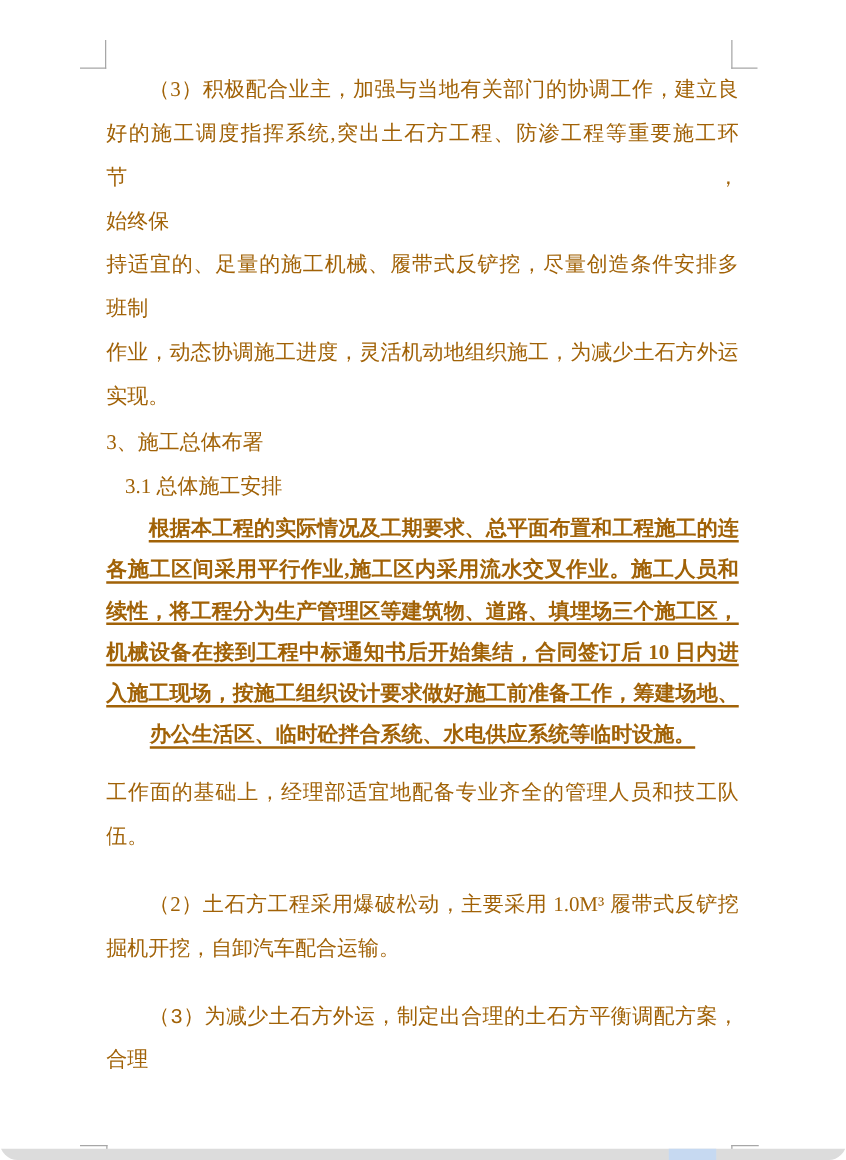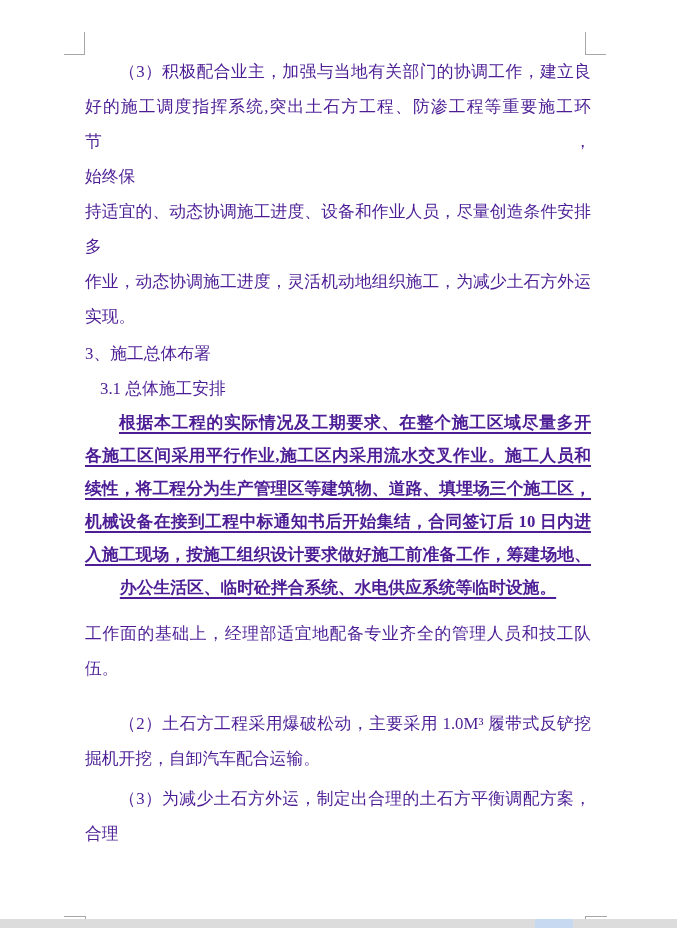--- a/index.html
+++ b/index.html
@@ -2,21 +2,22 @@
 <html><head>
 <meta charset="utf-8">
 <style>
   html,body{margin:0;padding:0;background:#ffffff;}
   #screen{
     position:relative;
     width:677px;height:928px;
     background:#ffffff;
     overflow:hidden;
     font-family:"Liberation Serif","DejaVu Serif",serif;
-    color:#4c1d95;
+    color:#a16207;
+    border-radius:14px;
   }
   
   #doc-body{
     position:absolute;
     left:85px;top:54px;
     width:506px;
   }
   .para{margin:0;padding:0;}
   .line{
     font-size:16.8px;
@@ -35,21 +36,21 @@
     font-weight:bold;
     text-decoration:underline;
     text-decoration-thickness:1.5px;
     text-underline-offset:4px;
     line-height:33px;
   }
   
   .para:nth-child(4){margin-top:2px;}  
   .para:nth-child(7){margin-top:12px;}  
   .para:nth-child(8){margin-top:20px;font-family:Liberation Serif, serif;}   
-  .para:nth-child(9){margin-top:5px;}   
+  .para:nth-child(9){margin-top:21px;font-family:Liberation Mono, monospace;}   
   
   .crop{position:absolute;pointer-events:none;}
   #crop-tl{left:64px;top:32px;width:20px;height:22px;border-right:1px solid #a7a7a7;border-bottom:1px solid #a7a7a7;}
   #crop-tr{left:585px;top:32px;width:20px;height:22px;border-left:1px solid #a7a7a7;border-bottom:1px solid #a7a7a7;}
   #crop-bl{left:64px;top:916px;width:21px;height:6px;border-top:1px solid #a7a7a7;border-right:1px solid #a7a7a7;}
   #crop-br{left:585px;top:916px;width:21px;height:6px;border-top:1px solid #a7a7a7;border-left:1px solid #a7a7a7;}
   
   #hscrollbar{
     position:absolute;left:0;bottom:0;
     width:677px;height:9px;
@@ -69,34 +70,35 @@
   <div class="crop" id="crop-bl"></div>
   <div class="crop" id="crop-br"></div>
 
   <div id="doc-body">
       <div class="para body">
         <div class="line just indent">（3）积极配合业主，加强与当地有关部门的协调工作，建立良</div>
         <div class="line just">好的施工调度指挥系统,突出土石方工程、防渗工程等重要施工环节，</div>
         <div class="line">始终保</div>
       </div>
       <div class="para body">
-        <div class="line just">持适宜的、动态协调施工进度、设备和作业人员，尽量创造条件安排多</div>
+        <div class="line just">持适宜的、足量的施工机械、履带式反铲挖，尽量创造条件安排多</div>
+        <div class="line">班制</div>
       </div>
       <div class="para body">
         <div class="line just">作业，动态协调施工进度，灵活机动地组织施工，为减少土石方外运</div>
         <div class="line">实现。</div>
       </div>
       <div class="para heading">
         <div class="line">3、施工总体布署</div>
       </div>
       <div class="para subheading">
         <div class="line indent-sm">3.1 总体施工安排</div>
       </div>
       <div class="para emphasis">
-        <div class="line just indent">根据本工程的实际情况及工期要求、在整个施工区域尽量多开</div>
+        <div class="line just indent">根据本工程的实际情况及工期要求、总平面布置和工程施工的连</div>
         <div class="line just">各施工区间采用平行作业,施工区内采用流水交叉作业。施工人员和</div>
         <div class="line just">续性，将工程分为生产管理区等建筑物、道路、填埋场三个施工区，</div>
         <div class="line just">机械设备在接到工程中标通知书后开始集结，合同签订后 10 日内进</div>
         <div class="line just">入施工现场，按施工组织设计要求做好施工前准备工作，筹建场地、</div>
         <div class="line center">办公生活区、临时砼拌合系统、水电供应系统等临时设施。</div>
       </div>
       <div class="para body">
         <div class="line just">工作面的基础上，经理部适宜地配备专业齐全的管理人员和技工队</div>
         <div class="line">伍。</div>
       </div>

